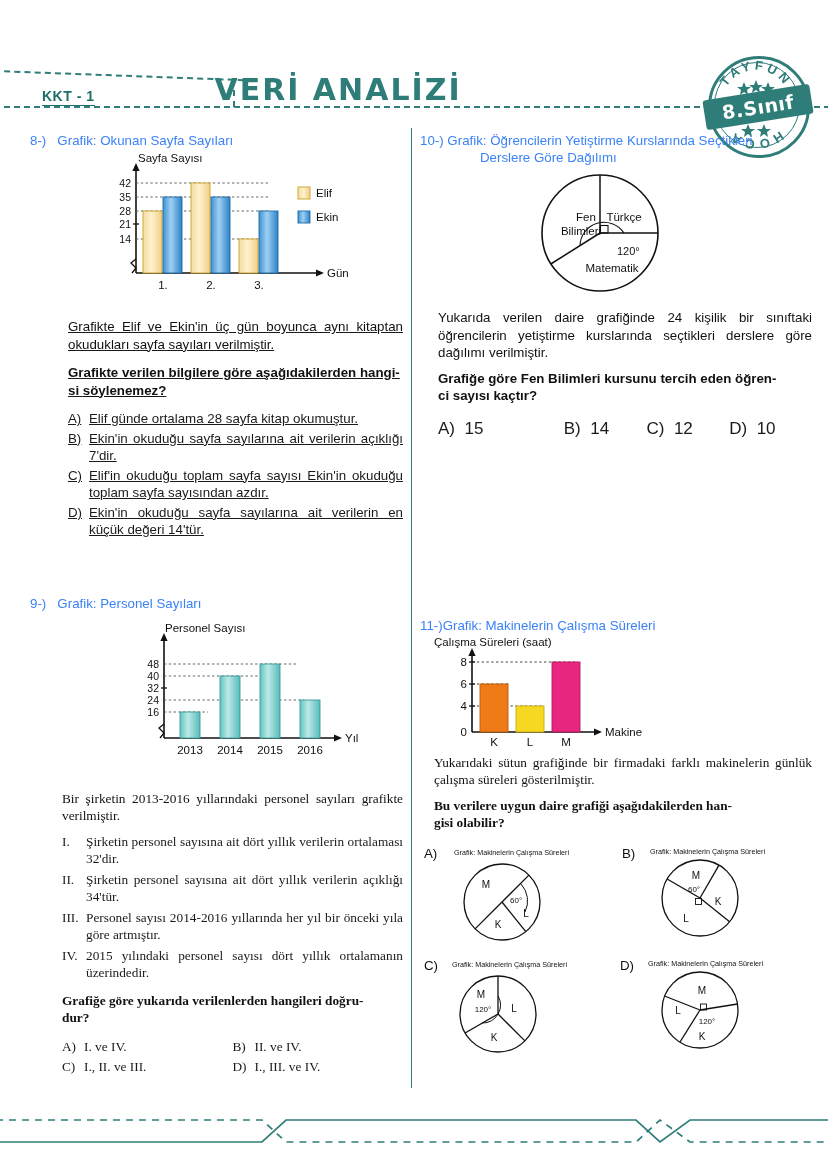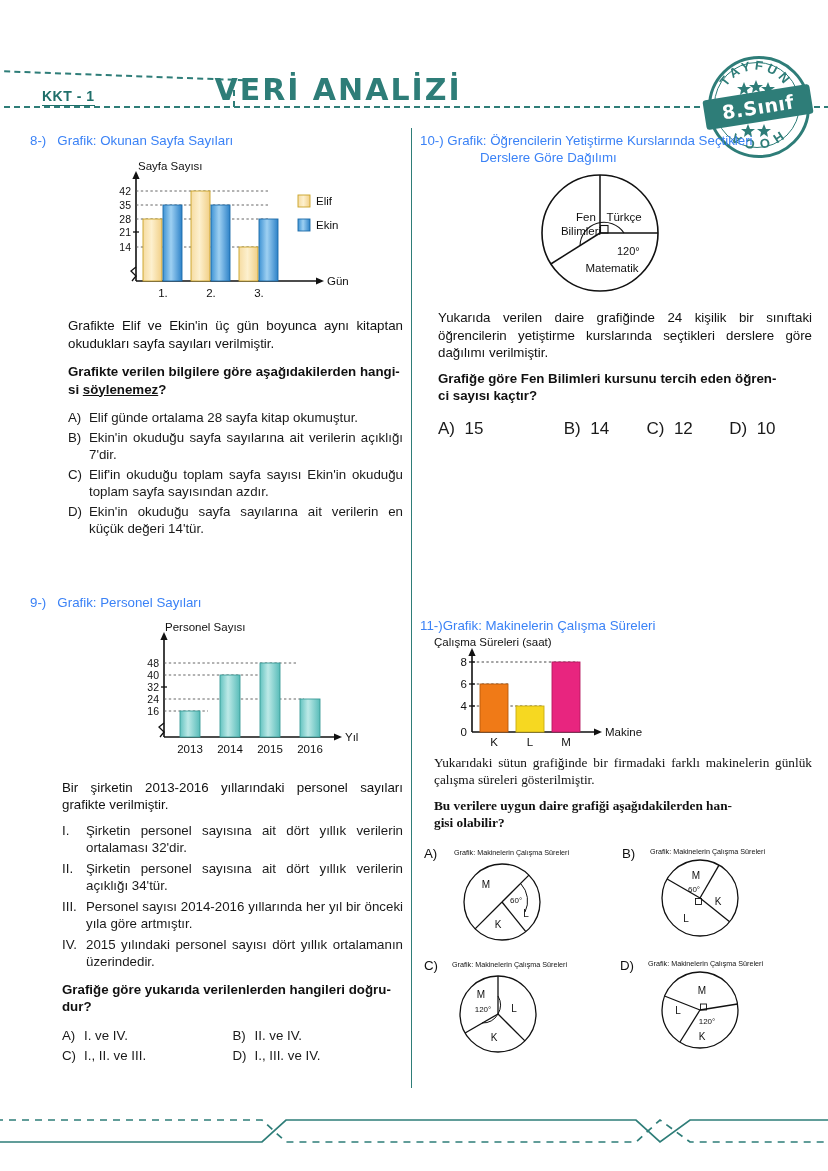--- a/index.html
+++ b/index.html
@@ -130,21 +130,21 @@
   <div class="divider"></div>
 
   <div class="colL">
 
     <div>
       <div class="qhead">
         <span class="qnum">8-)</span>
         &nbsp;&nbsp;<span>Grafik: Okunan Sayfa Sayıları</span>
       </div>
 
-      <div class="chartbox" style="margin-top:8px;">
+      <div class="chartbox" style="margin-top:0;">
         <svg width="340" height="150" viewBox="0 0 340 150">
 
           <text x="108" y="13" font-size="11.5" fill="#111">Sayfa Sayısı</text>
 
           <line x1="106" y1="20" x2="106" y2="124" stroke="#111" stroke-width="1.6"></line>
           <polygon points="106,14 102.4,22 109.6,22" fill="#111"></polygon>
           <line x1="106" y1="124" x2="288" y2="124" stroke="#111" stroke-width="1.6"></line>
           <polygon points="294,124 286,120.4 286,127.6" fill="#111"></polygon>
 
           <path d="M 102,124 L 106,119 L 101,114 L 106,110" stroke="#111" stroke-width="1.3" fill="none"></path>
@@ -194,21 +194,21 @@
             <text x="229" y="140">3.</text>
           </g>
 
           <rect x="268" y="38" width="12" height="12" fill="url(#elifg)" stroke="#c9a227" stroke-width="0.9"></rect>
           <text x="286" y="48" font-size="11.5" fill="#111">Elif</text>
           <rect x="268" y="62" width="12" height="12" fill="url(#eking)" stroke="#1b6aa8" stroke-width="0.9"></rect>
           <text x="286" y="72" font-size="11.5" fill="#111">Ekin</text>
         </svg>
       </div>
 
-      <div style="padding-left:38px;padding-right:2px;margin-top:6px;">
+      <div style="padding-left:38px;padding-right:2px;margin-top:15px;text-decoration:underline;">
         <p class="ptext">Grafikte Elif ve Ekin'in üç gün boyunca aynı kitaptan okudukları sayfa sayıları verilmiştir.</p>
         <p class="pbold" style="margin-top:11px;">
           <span>Grafikte verilen bilgilere göre aşağıdakilerden hangi-</span><br>
           <span>si </span><span class="u">söylenemez</span><span>?</span>
         </p>
         <div class="opts" style="margin-top:11px;">
           <div class="opt">
             <span class="lab">A)</span>
             <span class="txt">Elif günde ortalama 28 sayfa kitap okumuştur.</span>
           </div>
@@ -274,21 +274,21 @@
 
           <g font-size="11.5" fill="#111" text-anchor="middle">
             <text x="142" y="136">2013</text>
             <text x="182" y="136">2014</text>
             <text x="222" y="136">2015</text>
             <text x="262" y="136">2016</text>
           </g>
         </svg>
       </div>
 
-      <div style="padding-left:32px;padding-right:2px;margin-top:8px;">
+      <div style="padding-left:32px;padding-right:2px;margin-top:18px;font-family:Liberation Serif, serif;">
         <p class="ptext">Bir şirketin 2013-2016 yıllarındaki personel sayıları grafikte verilmiştir.</p>
         <div style="margin-top:8px;">
           <div class="roman">
             <span class="lab">I.</span>
             <span class="txt">Şirketin personel sayısına ait dört yıllık verilerin ortalaması 32'dir.</span>
           </div>
           <div class="roman">
             <span class="lab">II.</span>
             <span class="txt">Şirketin personel sayısına ait dört yıllık verilerin açıklığı 34'tür.</span>
           </div>

